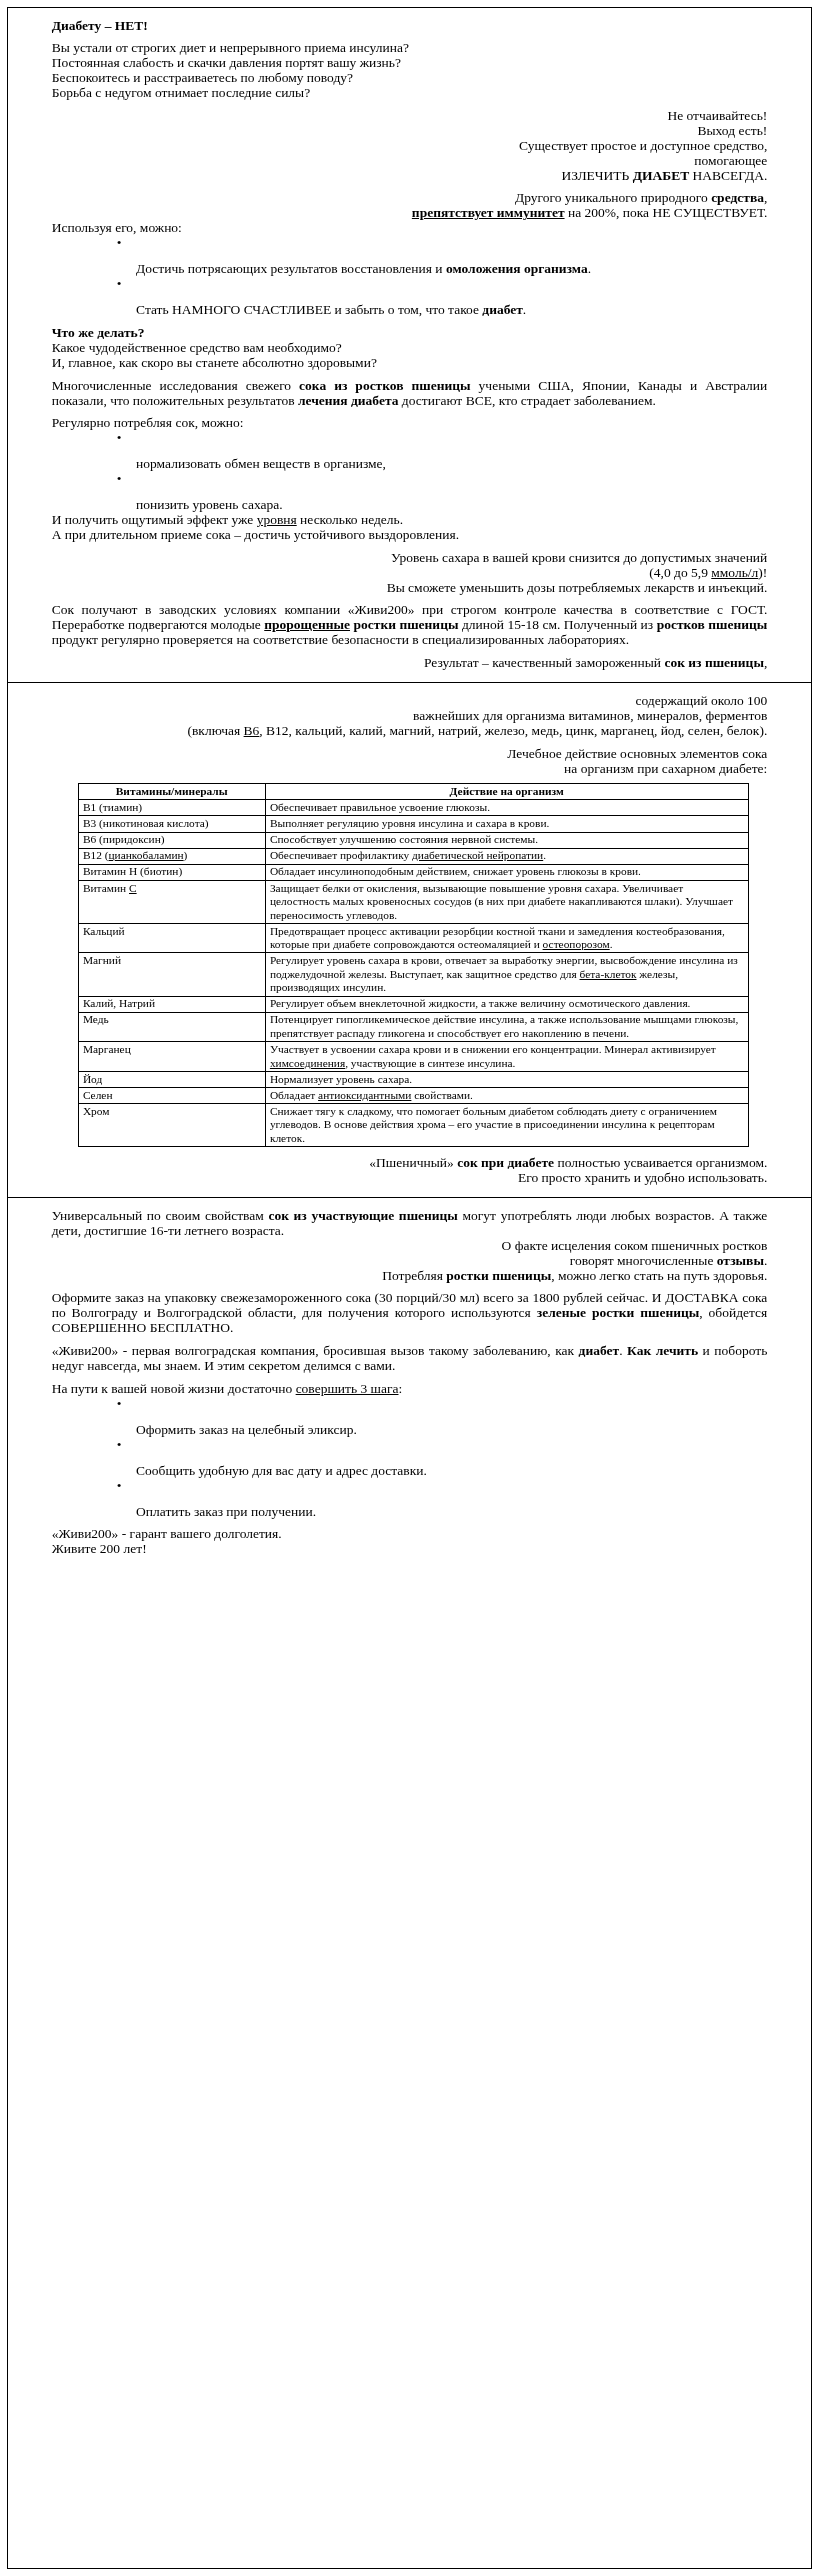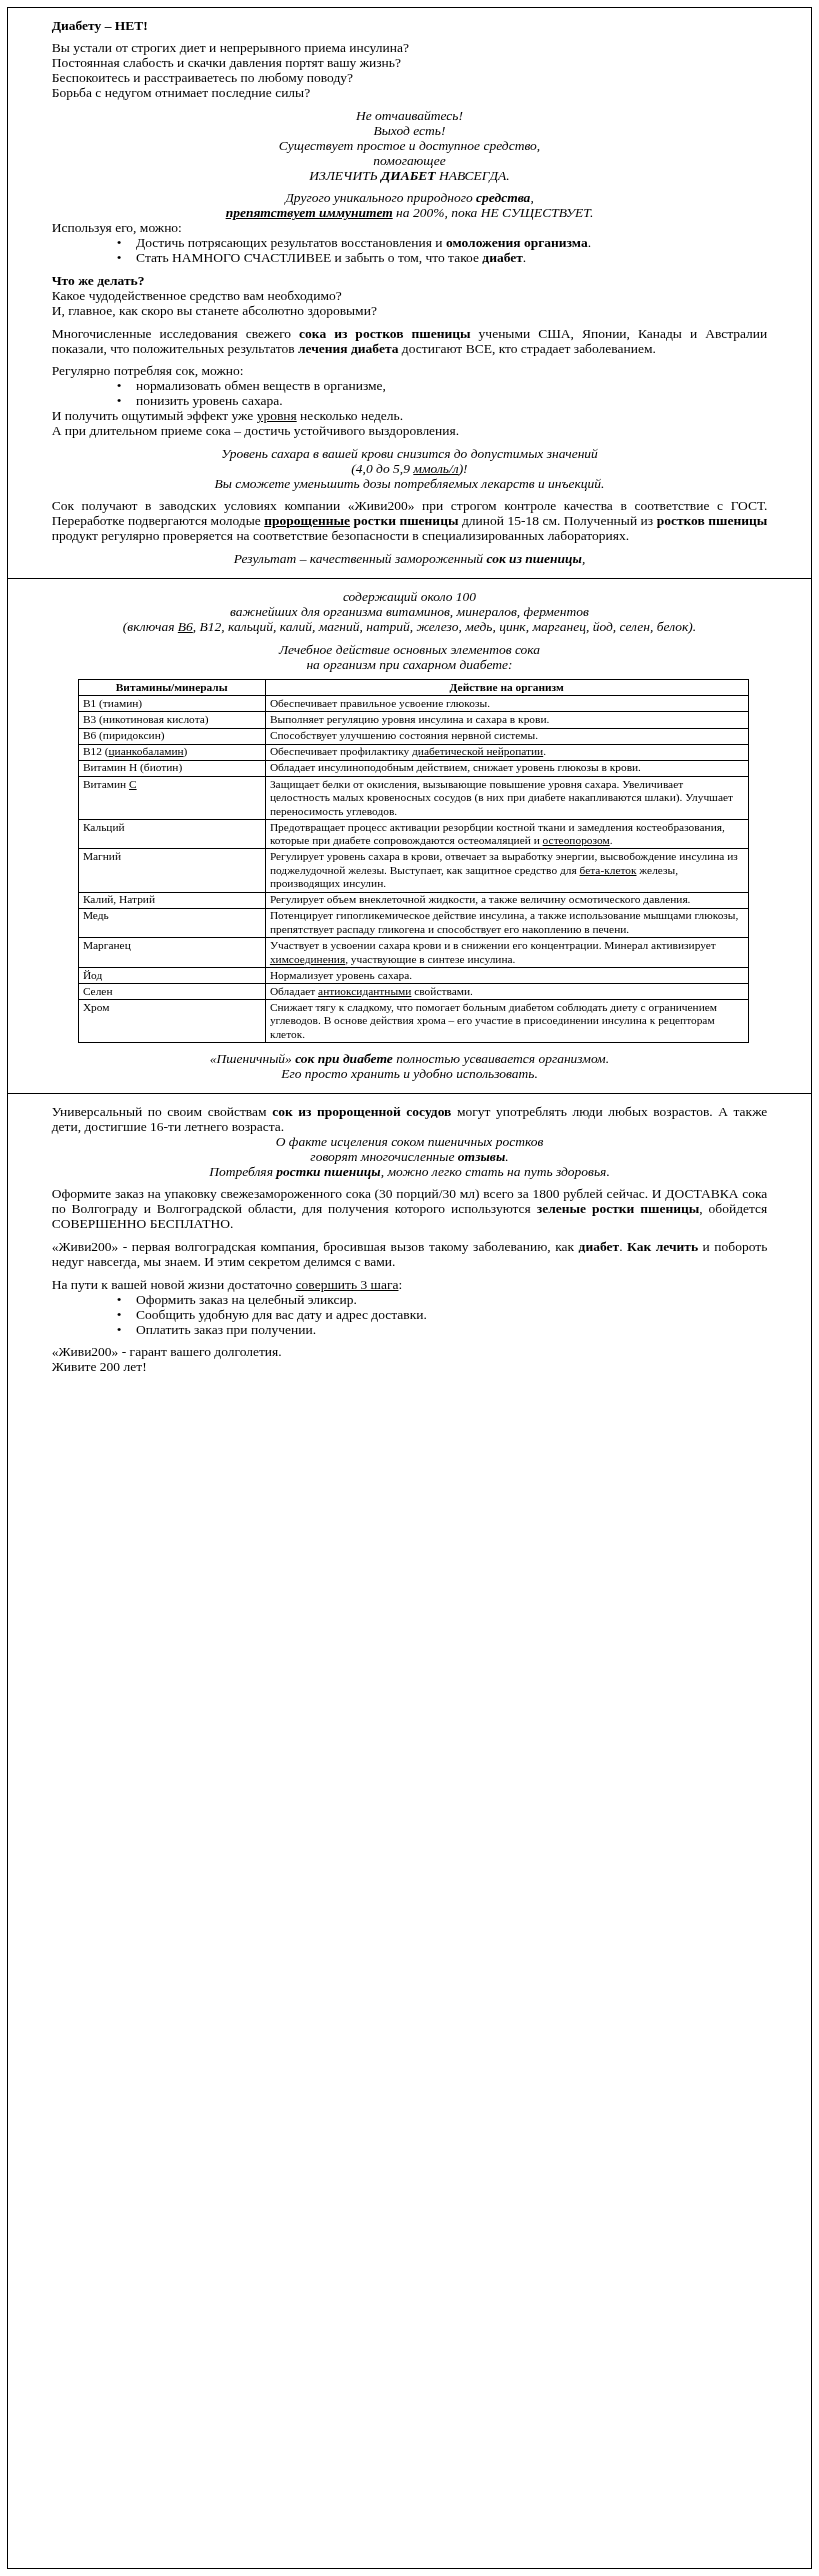--- a/index.html
+++ b/index.html
@@ -7,28 +7,28 @@
   .page{
     width:819px;height:2576px;padding:6.7px;
     display:flex;flex-direction:column;
     font-family:"Liberation Serif", serif;color:#000;background:#fff;
   }
   .box{border:0.8px solid #000;padding:10px 44px 11.8px;background:#fff;}
   .box + .box{margin-top:-0.8px;}
   .box-grow{flex:1;}
   .p{font-size:13.5px;line-height:15px;}
   .a-left{text-align:left;}
-  .a-center{text-align:center;font-style:italic;}
+  .a-center{text-align:right;}
   .a-justify{text-align:justify;}
   .b{font-weight:bold;}
   .u{text-decoration:underline;}
   .sp{height:7.6px;}
   .bullet-row{display:flex;font-size:13.5px;line-height:15px;}
   .bullet-row .marker{flex:none;width:19.4px;margin-left:65px;}
-  .bullet-row .bullet-text{flex:1;text-align:justify;}
+  .bullet-row .bullet-text{flex:1;text-align:justify;margin-top:26px;}
   table.vitamins{border-collapse:collapse;width:671px;margin-left:26px;
     font-size:11.4px;line-height:13.5px;table-layout:fixed;}
   .vitamins th,.vitamins td{border:0.8px solid #000;padding:0.8px 4.2px;vertical-align:top;text-align:left;}
   .vitamins th{font-weight:bold;text-align:center;}
 </style>
 </head>
 <body>
 
 <div class="page">
 
@@ -169,21 +169,21 @@
     </table>
     <div id="sec-table-footer">
         <div class="sp"></div>
         <div class="p a-center"><span>«Пшеничный» </span><span class="b">сок при диабете</span><span> полностью усваивается организмом.</span></div>
         <div class="p a-center"><span>Его просто хранить и удобно использовать.</span></div>
       </div>
   </div>
 
   <div class="box box-grow">
     <div id="sec-order">
-        <div class="p a-justify"><span>Универсальный по своим свойствам </span><span class="b">сок из пророщенной сосудов</span><span> могут употреблять люди любых возрастов. А также дети, достигшие 16-ти летнего возраста.</span></div>
+        <div class="p a-justify"><span>Универсальный по своим свойствам </span><span class="b">сок из участвующие пшеницы</span><span> могут употреблять люди любых возрастов. А также дети, достигшие 16-ти летнего возраста.</span></div>
         <div class="p a-center"><span>О факте исцеления соком пшеничных ростков</span></div>
         <div class="p a-center"><span>говорят многочисленные </span><span class="b">отзывы</span><span>.</span></div>
         <div class="p a-center"><span>Потребляя </span><span class="b">ростки пшеницы</span><span>, можно легко стать на путь здоровья.</span></div>
         <div class="sp"></div>
         <div class="p a-justify"><span>Оформите заказ на упаковку свежезамороженного сока (30 порций/30 мл) всего за 1800 рублей сейчас. И ДОСТАВКА сока по Волгограду и Волгоградской области, для получения которого используются </span><span class="b">зеленые ростки пшеницы</span><span>, обойдется СОВЕРШЕННО БЕСПЛАТНО.</span></div>
         <div class="sp"></div>
         <div class="p a-justify"><span>«Живи200» - первая волгоградская компания, бросившая вызов такому заболеванию, как </span><span class="b">диабет</span><span>. </span><span class="b">Как лечить</span><span> и побороть недуг навсегда, мы знаем. И этим секретом делимся с вами.</span></div>
         <div class="sp"></div>
         <div class="p a-left"><span>На пути к вашей новой жизни достаточно </span><span class="u">совершить 3 шага</span><span>:</span></div>
         <div class="bullet-row">

